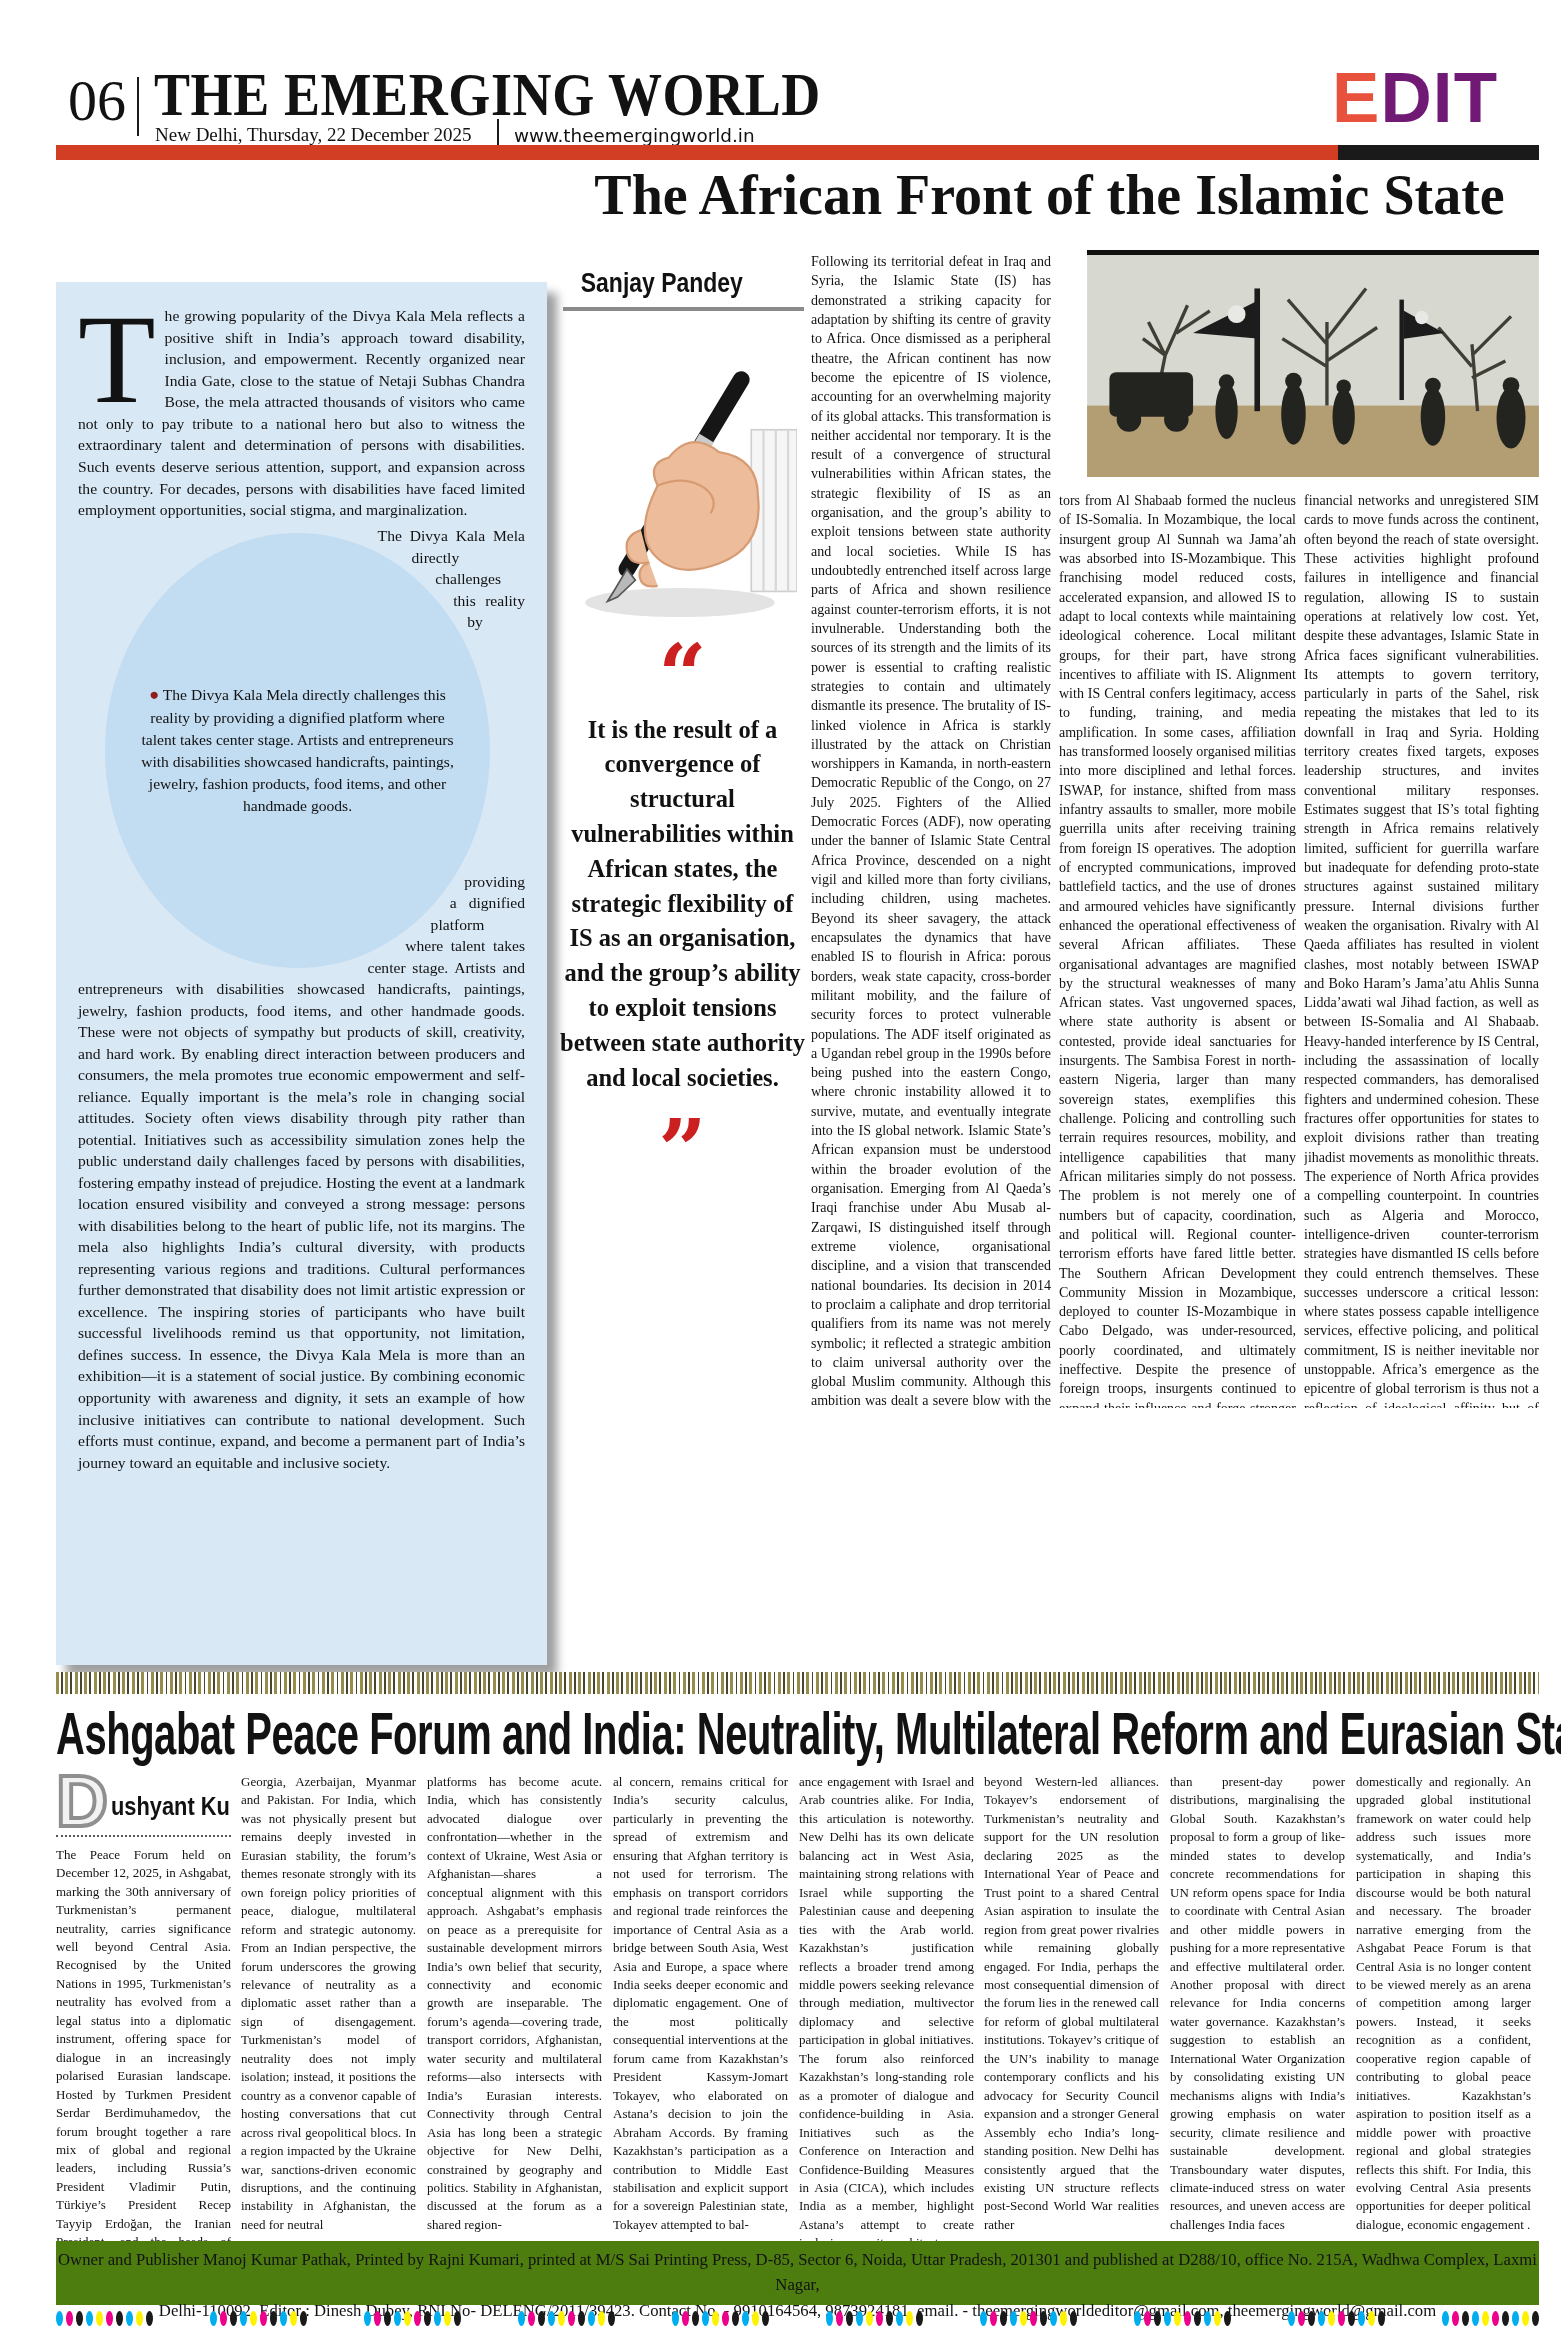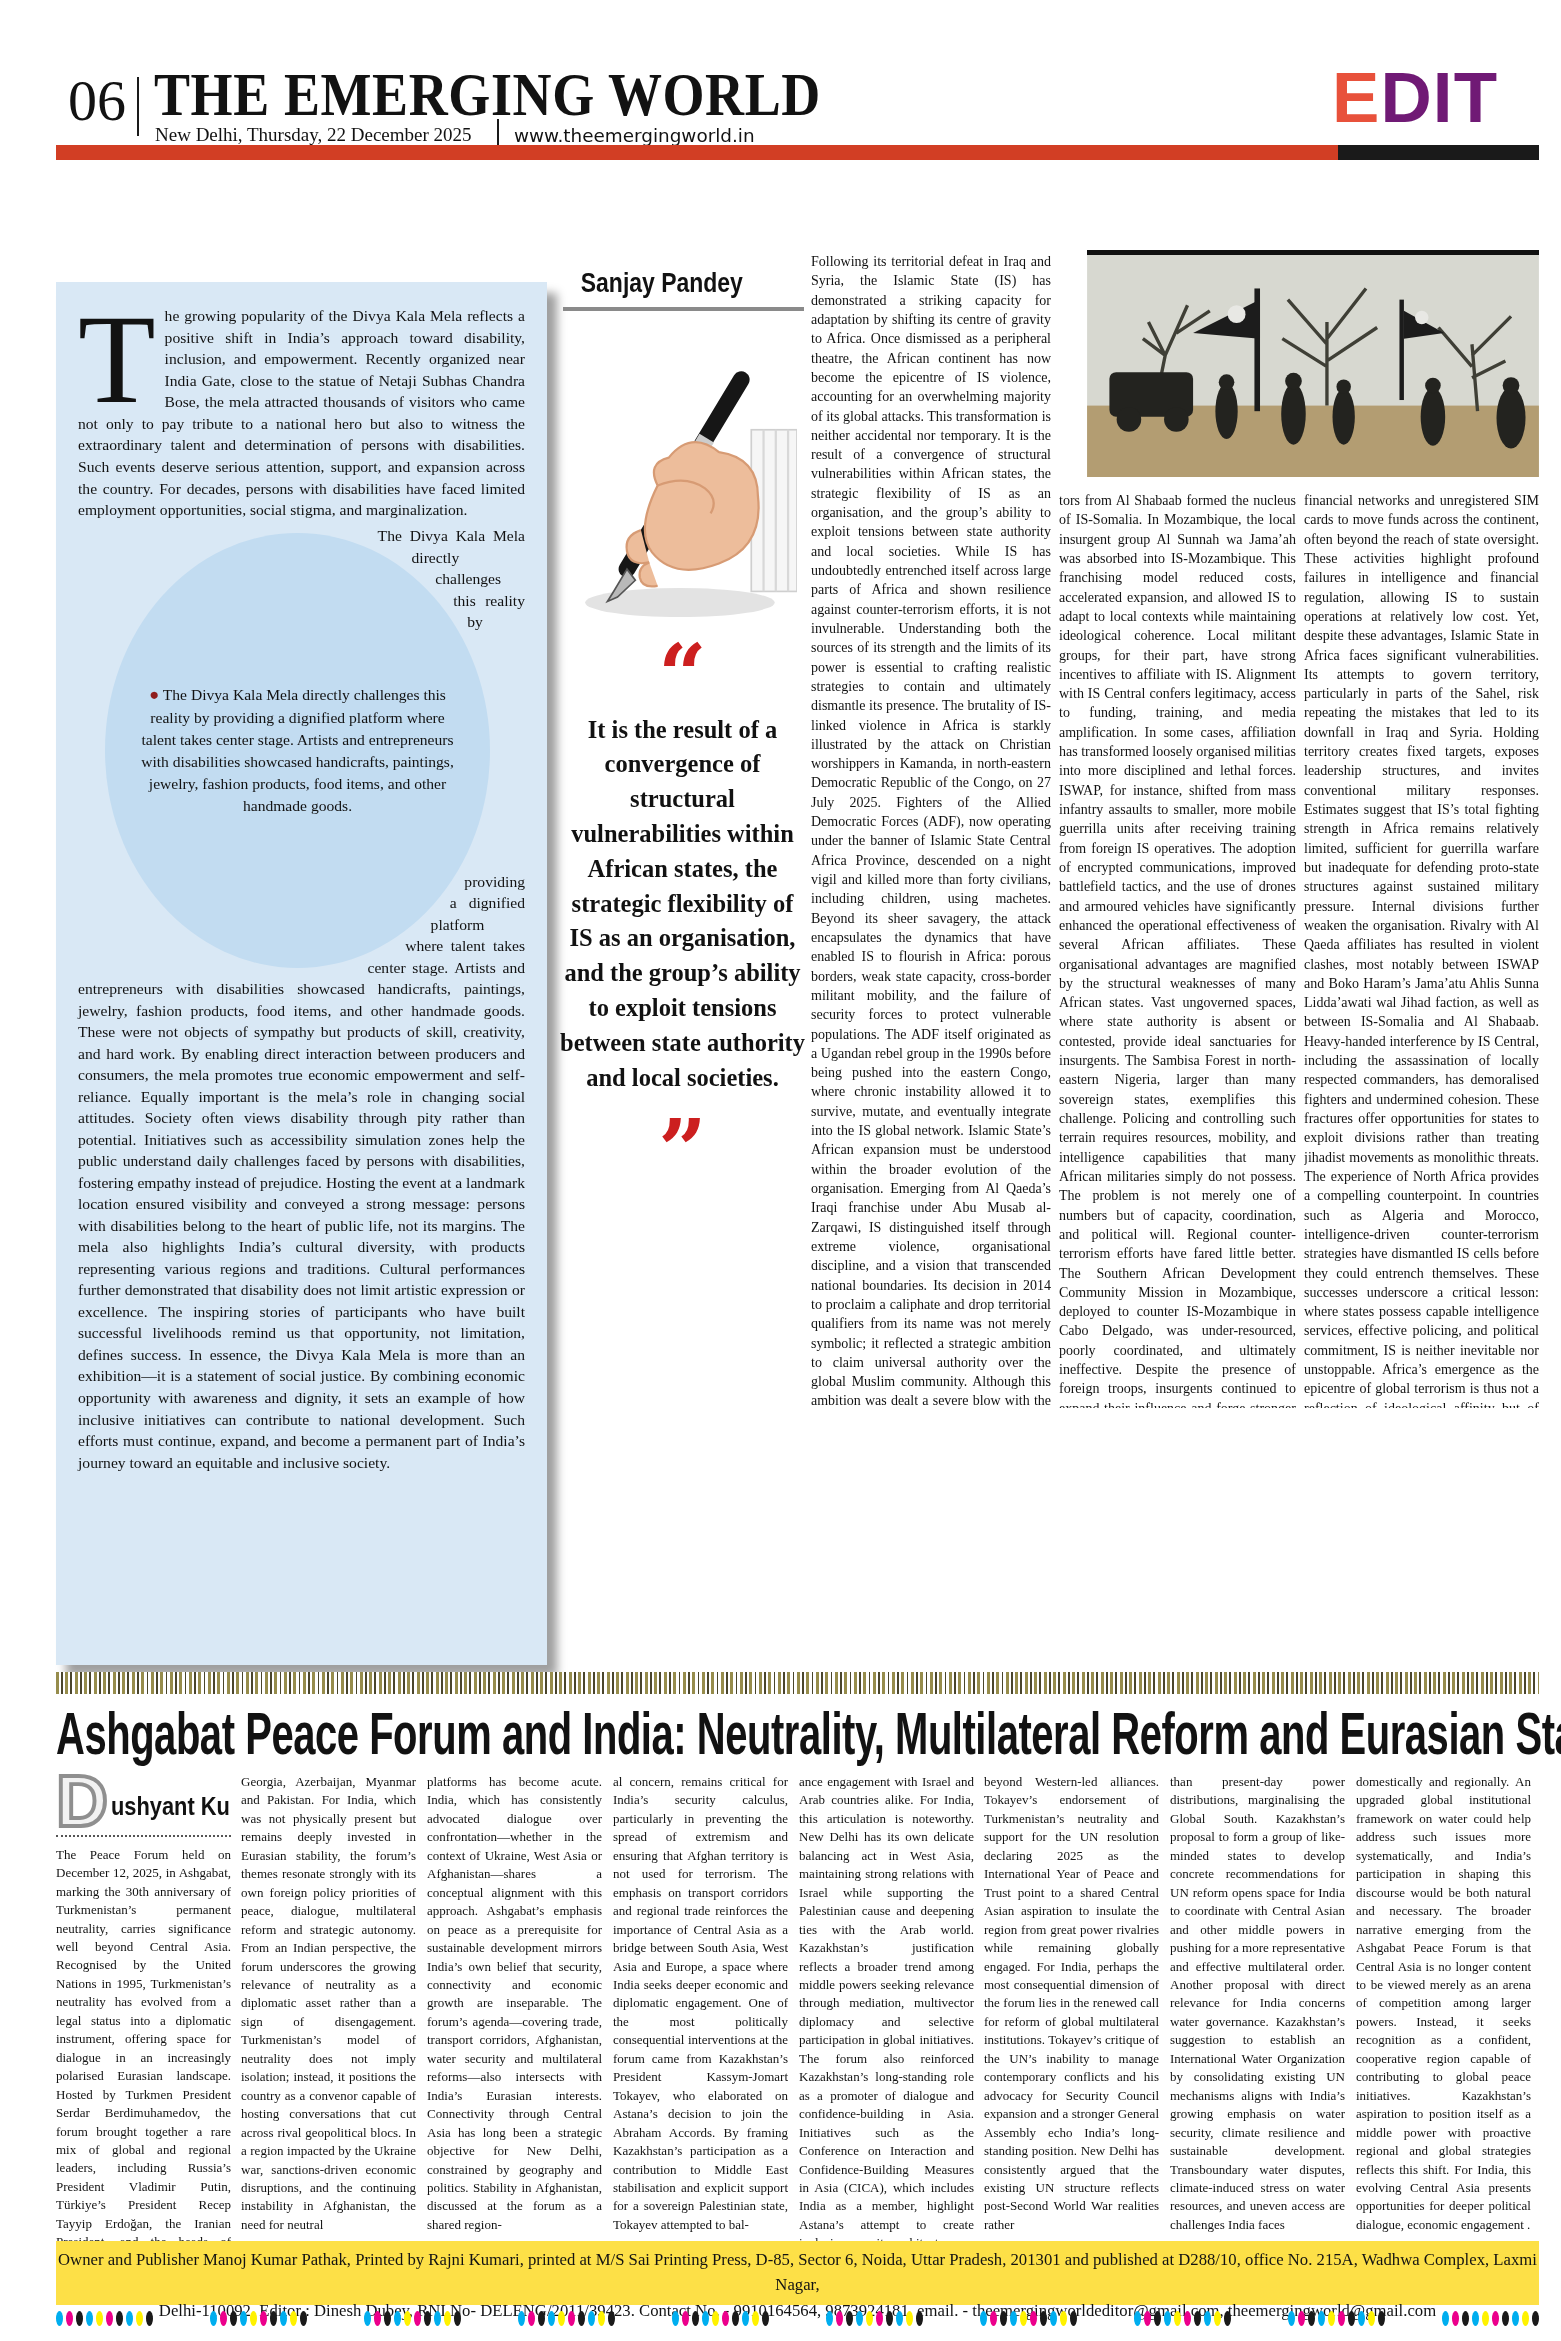--- a/index.html
+++ b/index.html
@@ -54,21 +54,21 @@
   .ash-col{font-size:13px;line-height:1.42;text-align:justify;overflow:hidden;}
   .byline-d{display:flex;align-items:flex-start;border-bottom:2.2px dotted #555;
             padding-bottom:5.6px;margin-bottom:9px;}
   .dk{font-family:"Liberation Sans",sans-serif;font-weight:bold;font-size:72px;line-height:0.78;
       color:#f2f2f2;-webkit-text-stroke:3.9px #8f8f8f;margin-right:3.3px;}
   .dk-rest{font-family:"Liberation Sans",sans-serif;font-weight:bold;font-size:26px;
            display:inline-block;transform:scaleX(0.84);transform-origin:left bottom;
            margin-top:14.5px;white-space:nowrap;}
 
   
-  .footer-box{background:#fde047;text-align:center;font-size:16.7px;line-height:1.55;padding-top:5.6px;}
+  .footer-box{background:#4d7c0f;text-align:center;font-size:16.7px;line-height:1.55;padding-top:5.6px;}
   .dots-band{display:flex;justify-content:space-between;align-items:center;}
   .dot-group{display:flex;gap:2.8px;}
   .dot{width:7.2px;height:15.6px;border-radius:50%;}
 </style>
 </head>
 <body>
 
 <div id="page">
 
   <div class="abs page-num" style="left:68px;top:72px;">06</div>
@@ -91,20 +91,21 @@
         <div class="circle" style="background:#c2dcf1;">
           <div>
             <span class="bullet" style="color:#8f1d1d;">●</span><span> The Divya Kala Mela directly challenges this reality by providing a dignified platform where talent takes center stage. Artists and entrepreneurs with disabilities showcased handicrafts, paintings, jewelry, fashion products, food items, and other handmade goods.</span>
           </div>
         </div>
         <span>The Divya Kala Mela directly challenges this reality by providing a dignified platform where talent takes center stage. Artists and entrepreneurs with disabilities showcased handicrafts, paintings, jewelry, fashion products, food items, and other handmade goods. These were not objects of sympathy but products of skill, creativity, and hard work. By enabling direct interaction between producers and consumers, the mela promotes true economic empowerment and self-reliance. Equally important is the mela’s role in changing social attitudes. Society often views disability through pity rather than potential. Initiatives such as accessibility simulation zones help the public understand daily challenges faced by persons with disabilities, fostering empathy instead of prejudice. Hosting the event at a landmark location ensured visibility and conveyed a strong message: persons with disabilities belong to the heart of public life, not its margins. The mela also highlights India’s cultural diversity, with products representing various regions and traditions. Cultural performances further demonstrated that disability does not limit artistic expression or excellence. The inspiring stories of participants who have built successful livelihoods remind us that opportunity, not limitation, defines success. In essence, the Divya Kala Mela is more than an exhibition—it is a statement of social justice. By combining economic opportunity with awareness and dignity, it sets an example of how inclusive initiatives can contribute to national development. Such efforts must continue, expand, and become a permanent part of India’s journey toward an equitable and inclusive society.</span>
       </div>
     </div>
   </div>
 
+  <div class="abs headline" style="left:558px;top:167px;width:983px;">The African Front of the Islamic State</div>
 
   <div class="abs" style="left:1087px;top:250px;width:452px;height:228px;border-top:5.6px solid #111;">
     <svg width="452" height="222" viewBox="0 0 810 398">
       <rect width="810" height="398" fill="#d7d8d0"></rect>
       <rect y="270" width="810" height="128" fill="#b39d72"></rect>
       <g stroke="#3f3f36" stroke-width="6" fill="none">
         <path d="M120 280 L140 180 L110 120 M140 180 L180 90 M160 140 L220 100 M140 180 L100 150"></path>
         <path d="M430 270 L430 120 M430 160 L360 80 M430 150 L500 60 M430 190 L520 130 M430 200 L350 150"></path>
         <path d="M700 280 L690 160 M690 200 L630 130 M690 180 L760 110 M690 220 L750 190"></path>
       </g>

